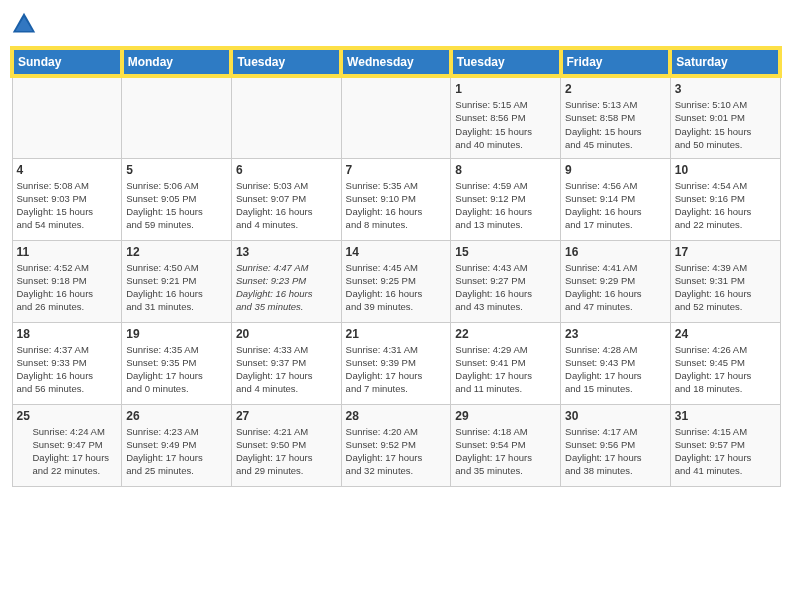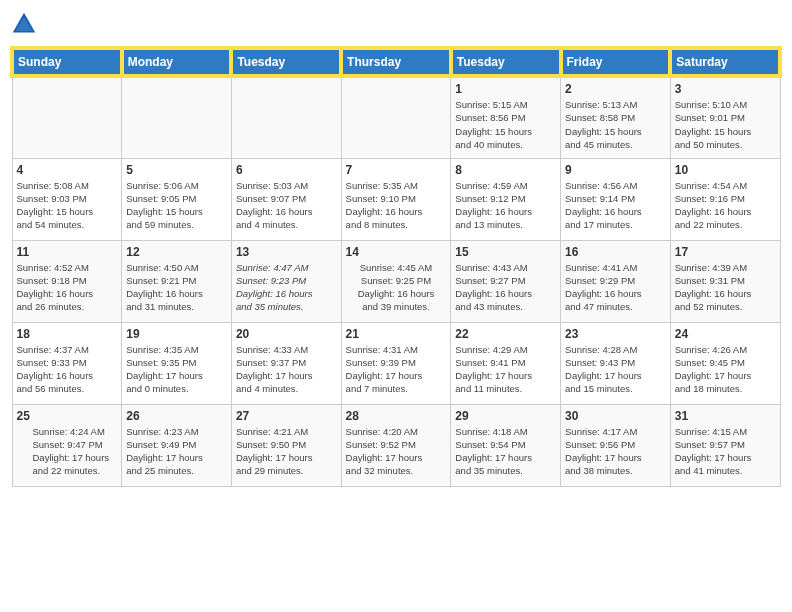--- a/index.html
+++ b/index.html
@@ -114,21 +114,21 @@
     <div class="location"></div>
   </div>
 </div>
 
 <table>
   <thead>
     <tr>
         <th>Sunday</th>
         <th>Monday</th>
         <th>Tuesday</th>
-        <th>Thursday</th>
+        <th>Wednesday</th>
         <th>Tuesday</th>
         <th>Friday</th>
         <th>Saturday</th>
       </tr>
   </thead>
   <tbody>
   <tr>
         <td class="empty-cell"></td>
         <td class="empty-cell"></td>
         <td class="empty-cell"></td>
@@ -223,21 +223,21 @@
         </td>
         <td>
           <span class="day-number">13</span>
           <div class="day-info" style="white-space: pre-line; font-style: italic;">Sunrise: 4:47 AM
 Sunset: 9:23 PM
 Daylight: 16 hours
 and 35 minutes.</div>
         </td>
         <td>
           <span class="day-number">14</span>
-          <div class="day-info" style="white-space: pre-line; text-align: center;">Sunrise: 4:45 AM
+          <div class="day-info" style="white-space: pre-line;">Sunrise: 4:45 AM
 Sunset: 9:25 PM
 Daylight: 16 hours
 and 39 minutes.</div>
         </td>
         <td>
           <span class="day-number">15</span>
           <div class="day-info" style="white-space: pre-line;">Sunrise: 4:43 AM
 Sunset: 9:27 PM
 Daylight: 16 hours
 and 43 minutes.</div>

